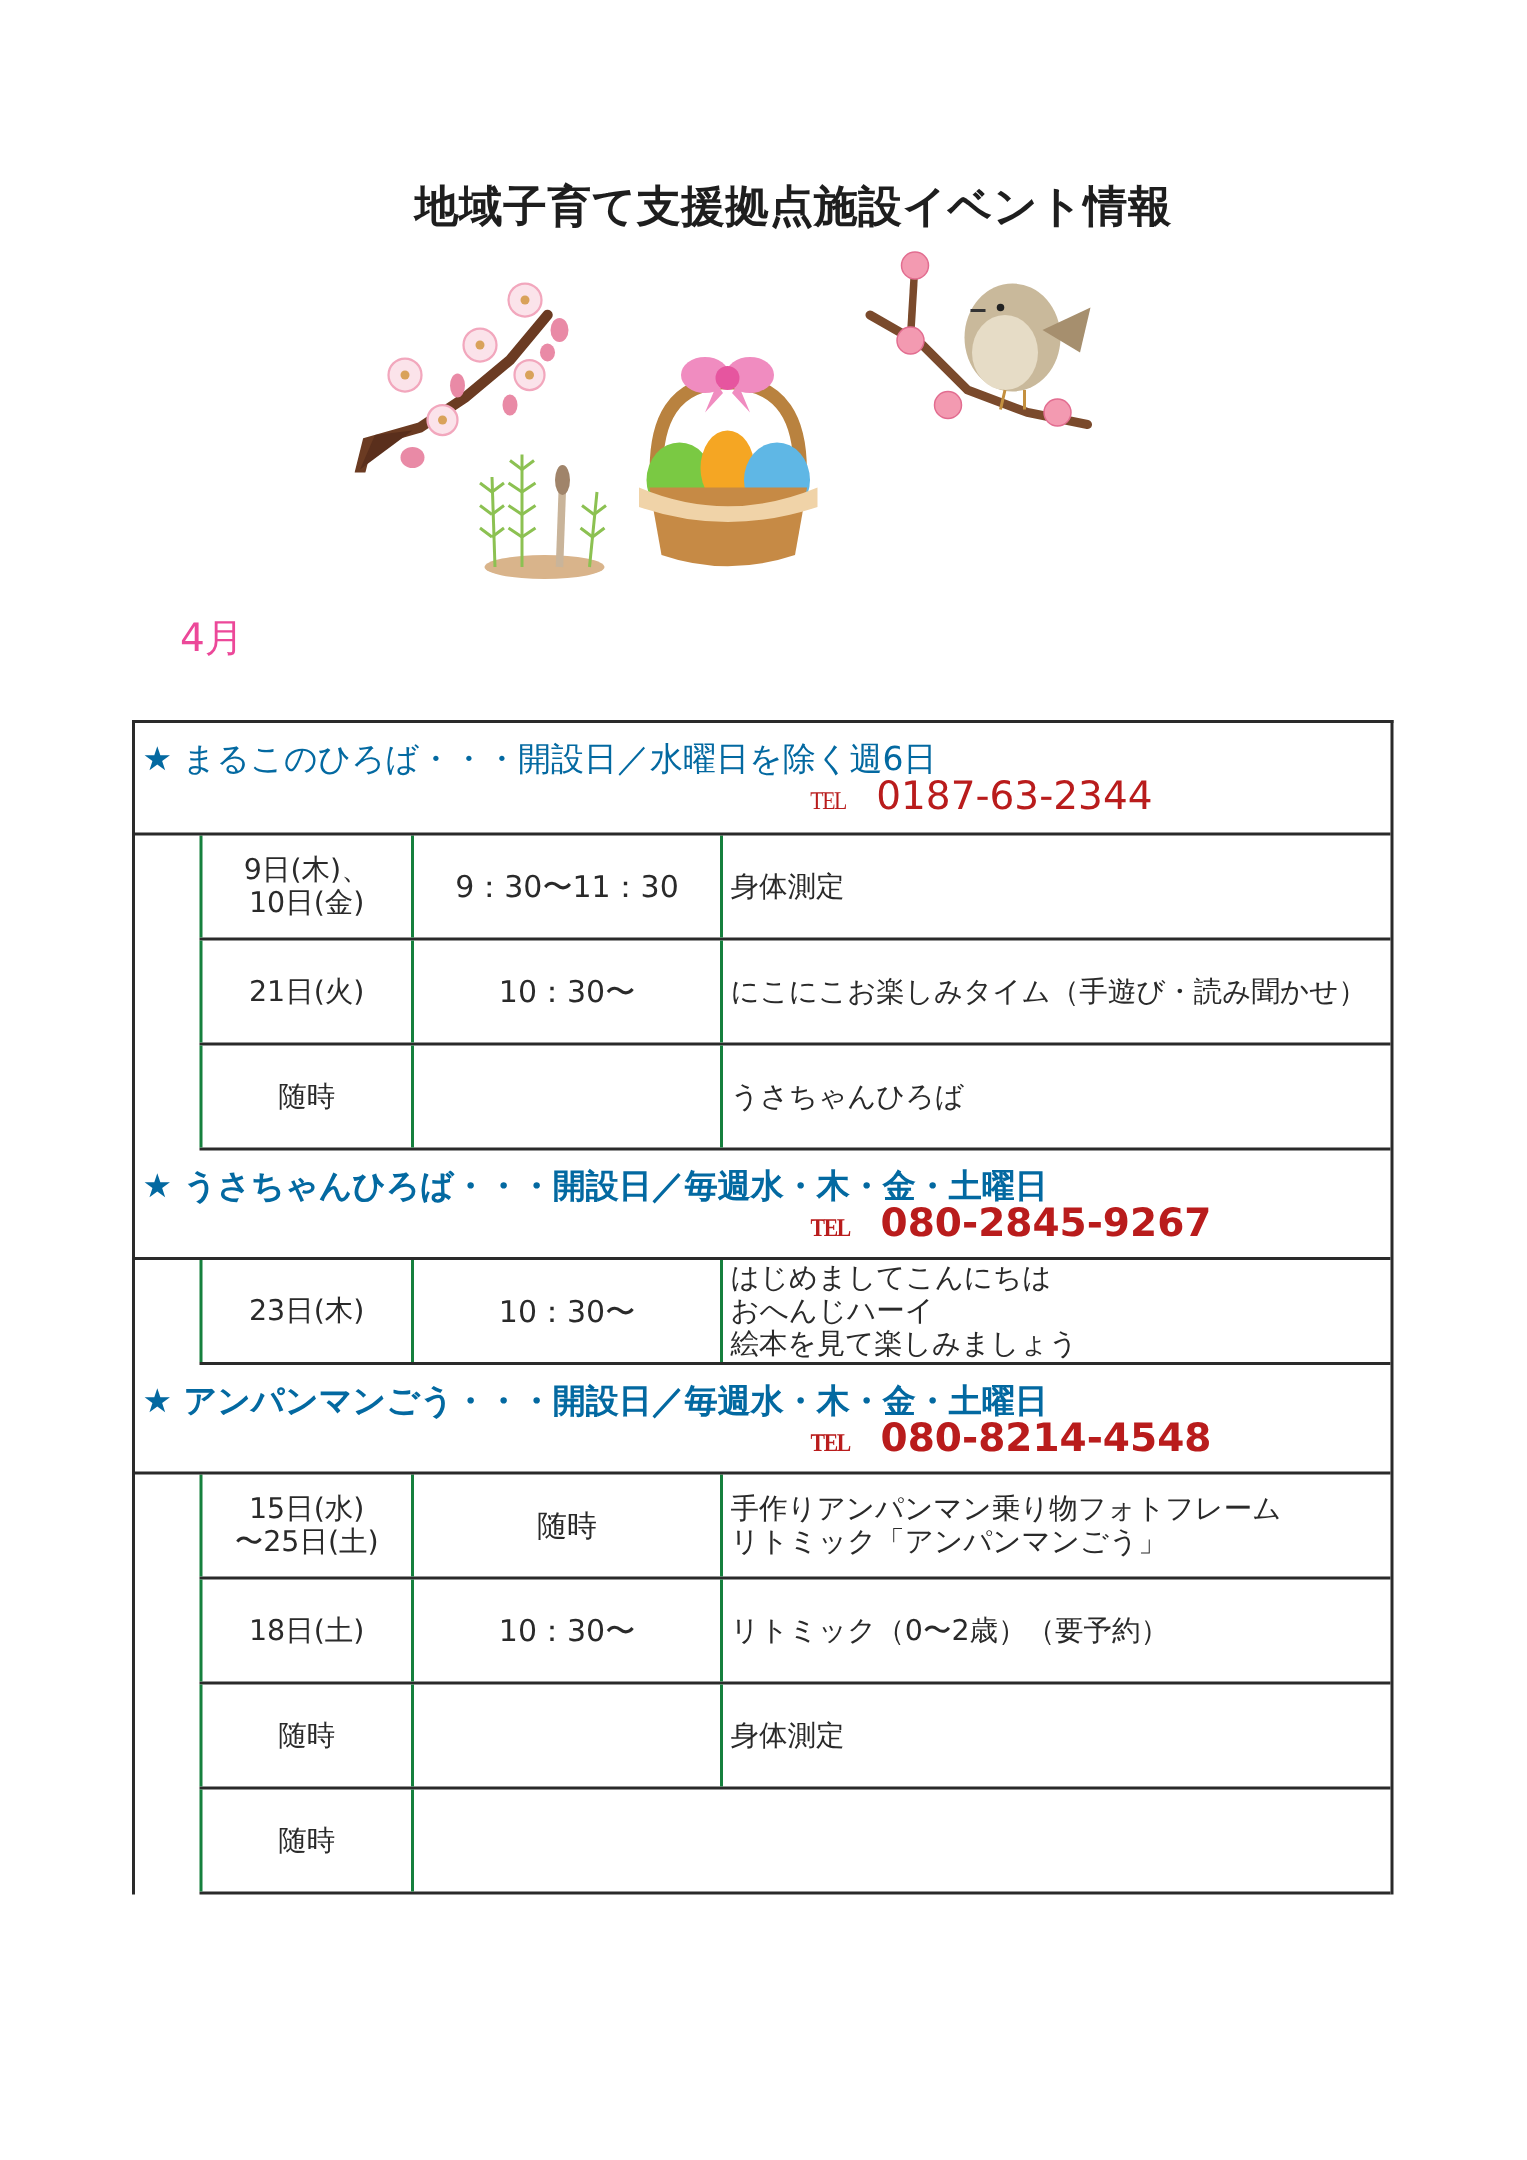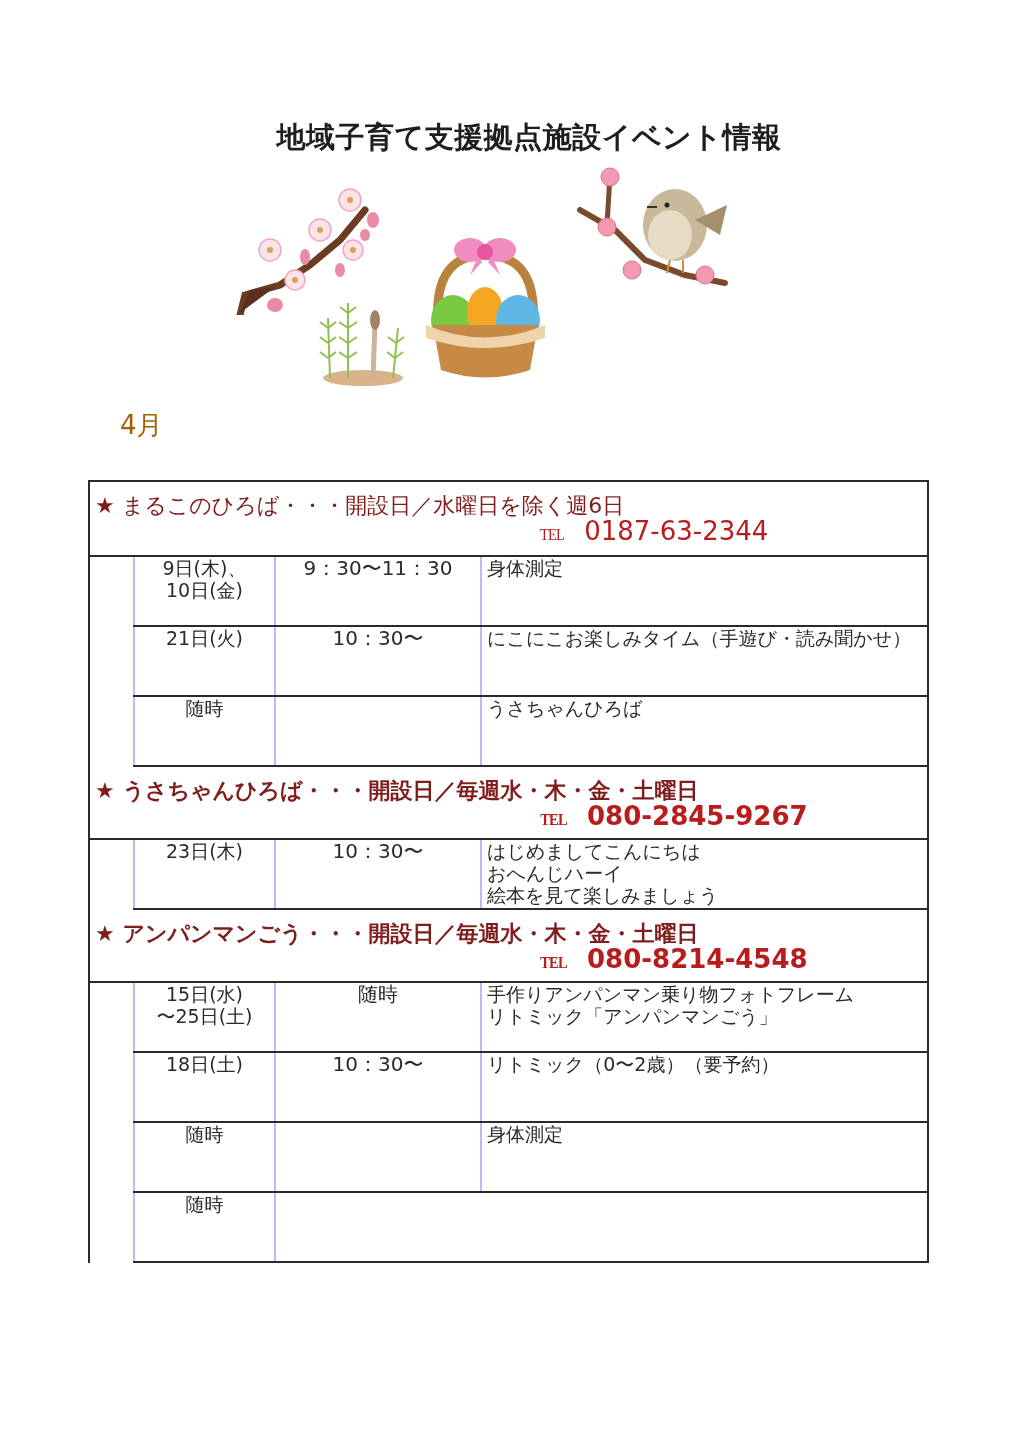--- a/index.html
+++ b/index.html
@@ -18,60 +18,60 @@
       letter-spacing: 0.5px;
       color: #1e1e1e;
       margin-left: 24px;
     }
     .illustrations { position: absolute; top: 160px; left: 230px; width: 500px; height: 230px; }
     .illustrations svg { position: absolute; }
     .month {
       position: absolute;
       top: 408px; left: 120px;
       font-size: 26px;
-      color: #a16207;
+      color: #ec4899;
     }
     .schedule {
       position: absolute;
       left: 88px; top: 480px;
       width: 841px;
       border: 2px solid #2a2a2a;
       border-bottom: none;
     }
     .facility-header {
       height: 75px;
       position: relative;
       border-bottom: 2px solid #2a2a2a;
     }
     .facility-header.h73 { height: 73px; font-weight: bold; }
     .facility-title {
       position: absolute; left: 5px; top: 9px;
-      font-size: 22px; color: #7f1d1d; white-space: nowrap;
+      font-size: 22px; color: #0369a1; white-space: nowrap;
     }
     .facility-tel {
       position: absolute; left: 448px; top: 34px;
       font-size: 26px; color: #b91c1c; white-space: nowrap;
     }
     .tel-label {
       font-family: "Liberation Serif", serif;
       font-size: 17px;
       letter-spacing: -1px;
       margin-right: 18px;
       display: inline-block;
       transform: scaleX(0.85);
     }
     .events { margin-left: 43px; }
     .event-row {
       display: flex;
       height: 70px;
       border-bottom: 2px solid #2a2a2a;
     }
     .cell {
-      display: flex; align-items: flex-start;
-      border-left: 2px solid #c4b5fd;
+      display: flex; align-items: center;
+      border-left: 2px solid #15803d;
       font-size: 19px; color: #2a2a2a;
       line-height: 22px;
     }
     .cell.date { width: 141px; justify-content: center; text-align: center; }
     .cell.time { width: 206px; justify-content: center; text-align: center; font-size: 20px; }
     .cell.desc { flex: 1; padding-left: 5px; white-space: pre-line; font-size: 19px; }
   </style>
 </head>
 <body>
 

